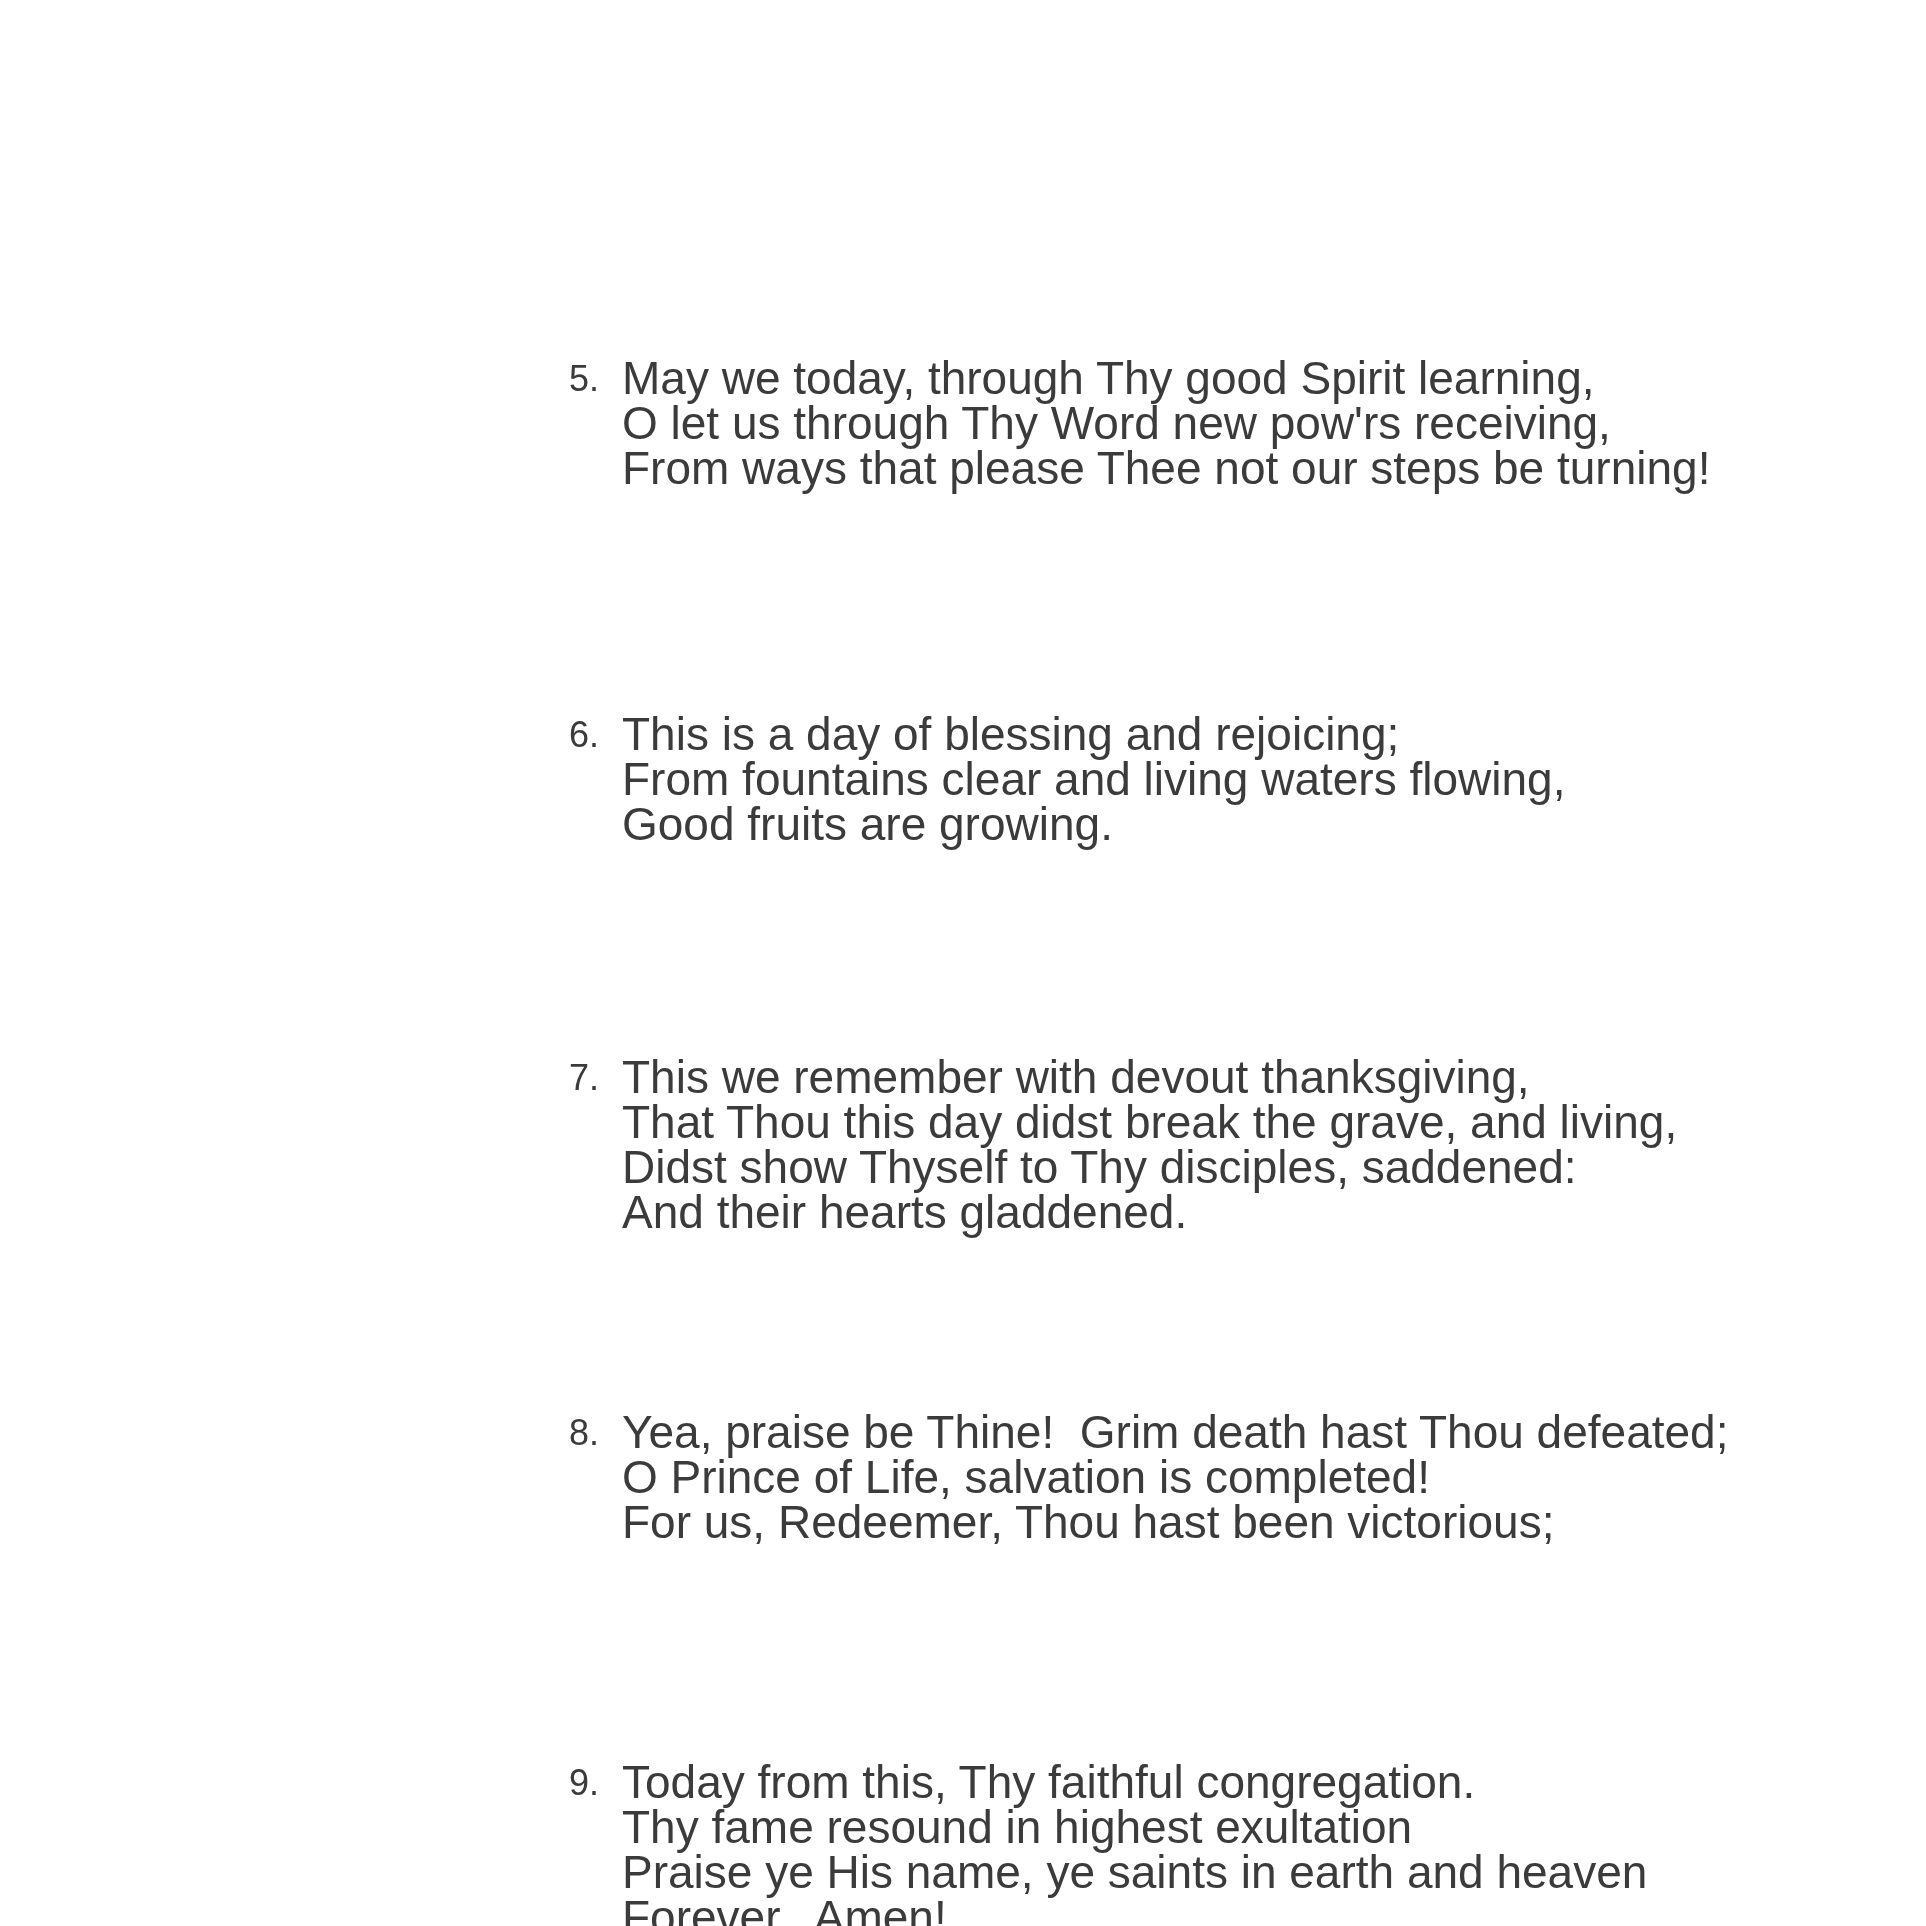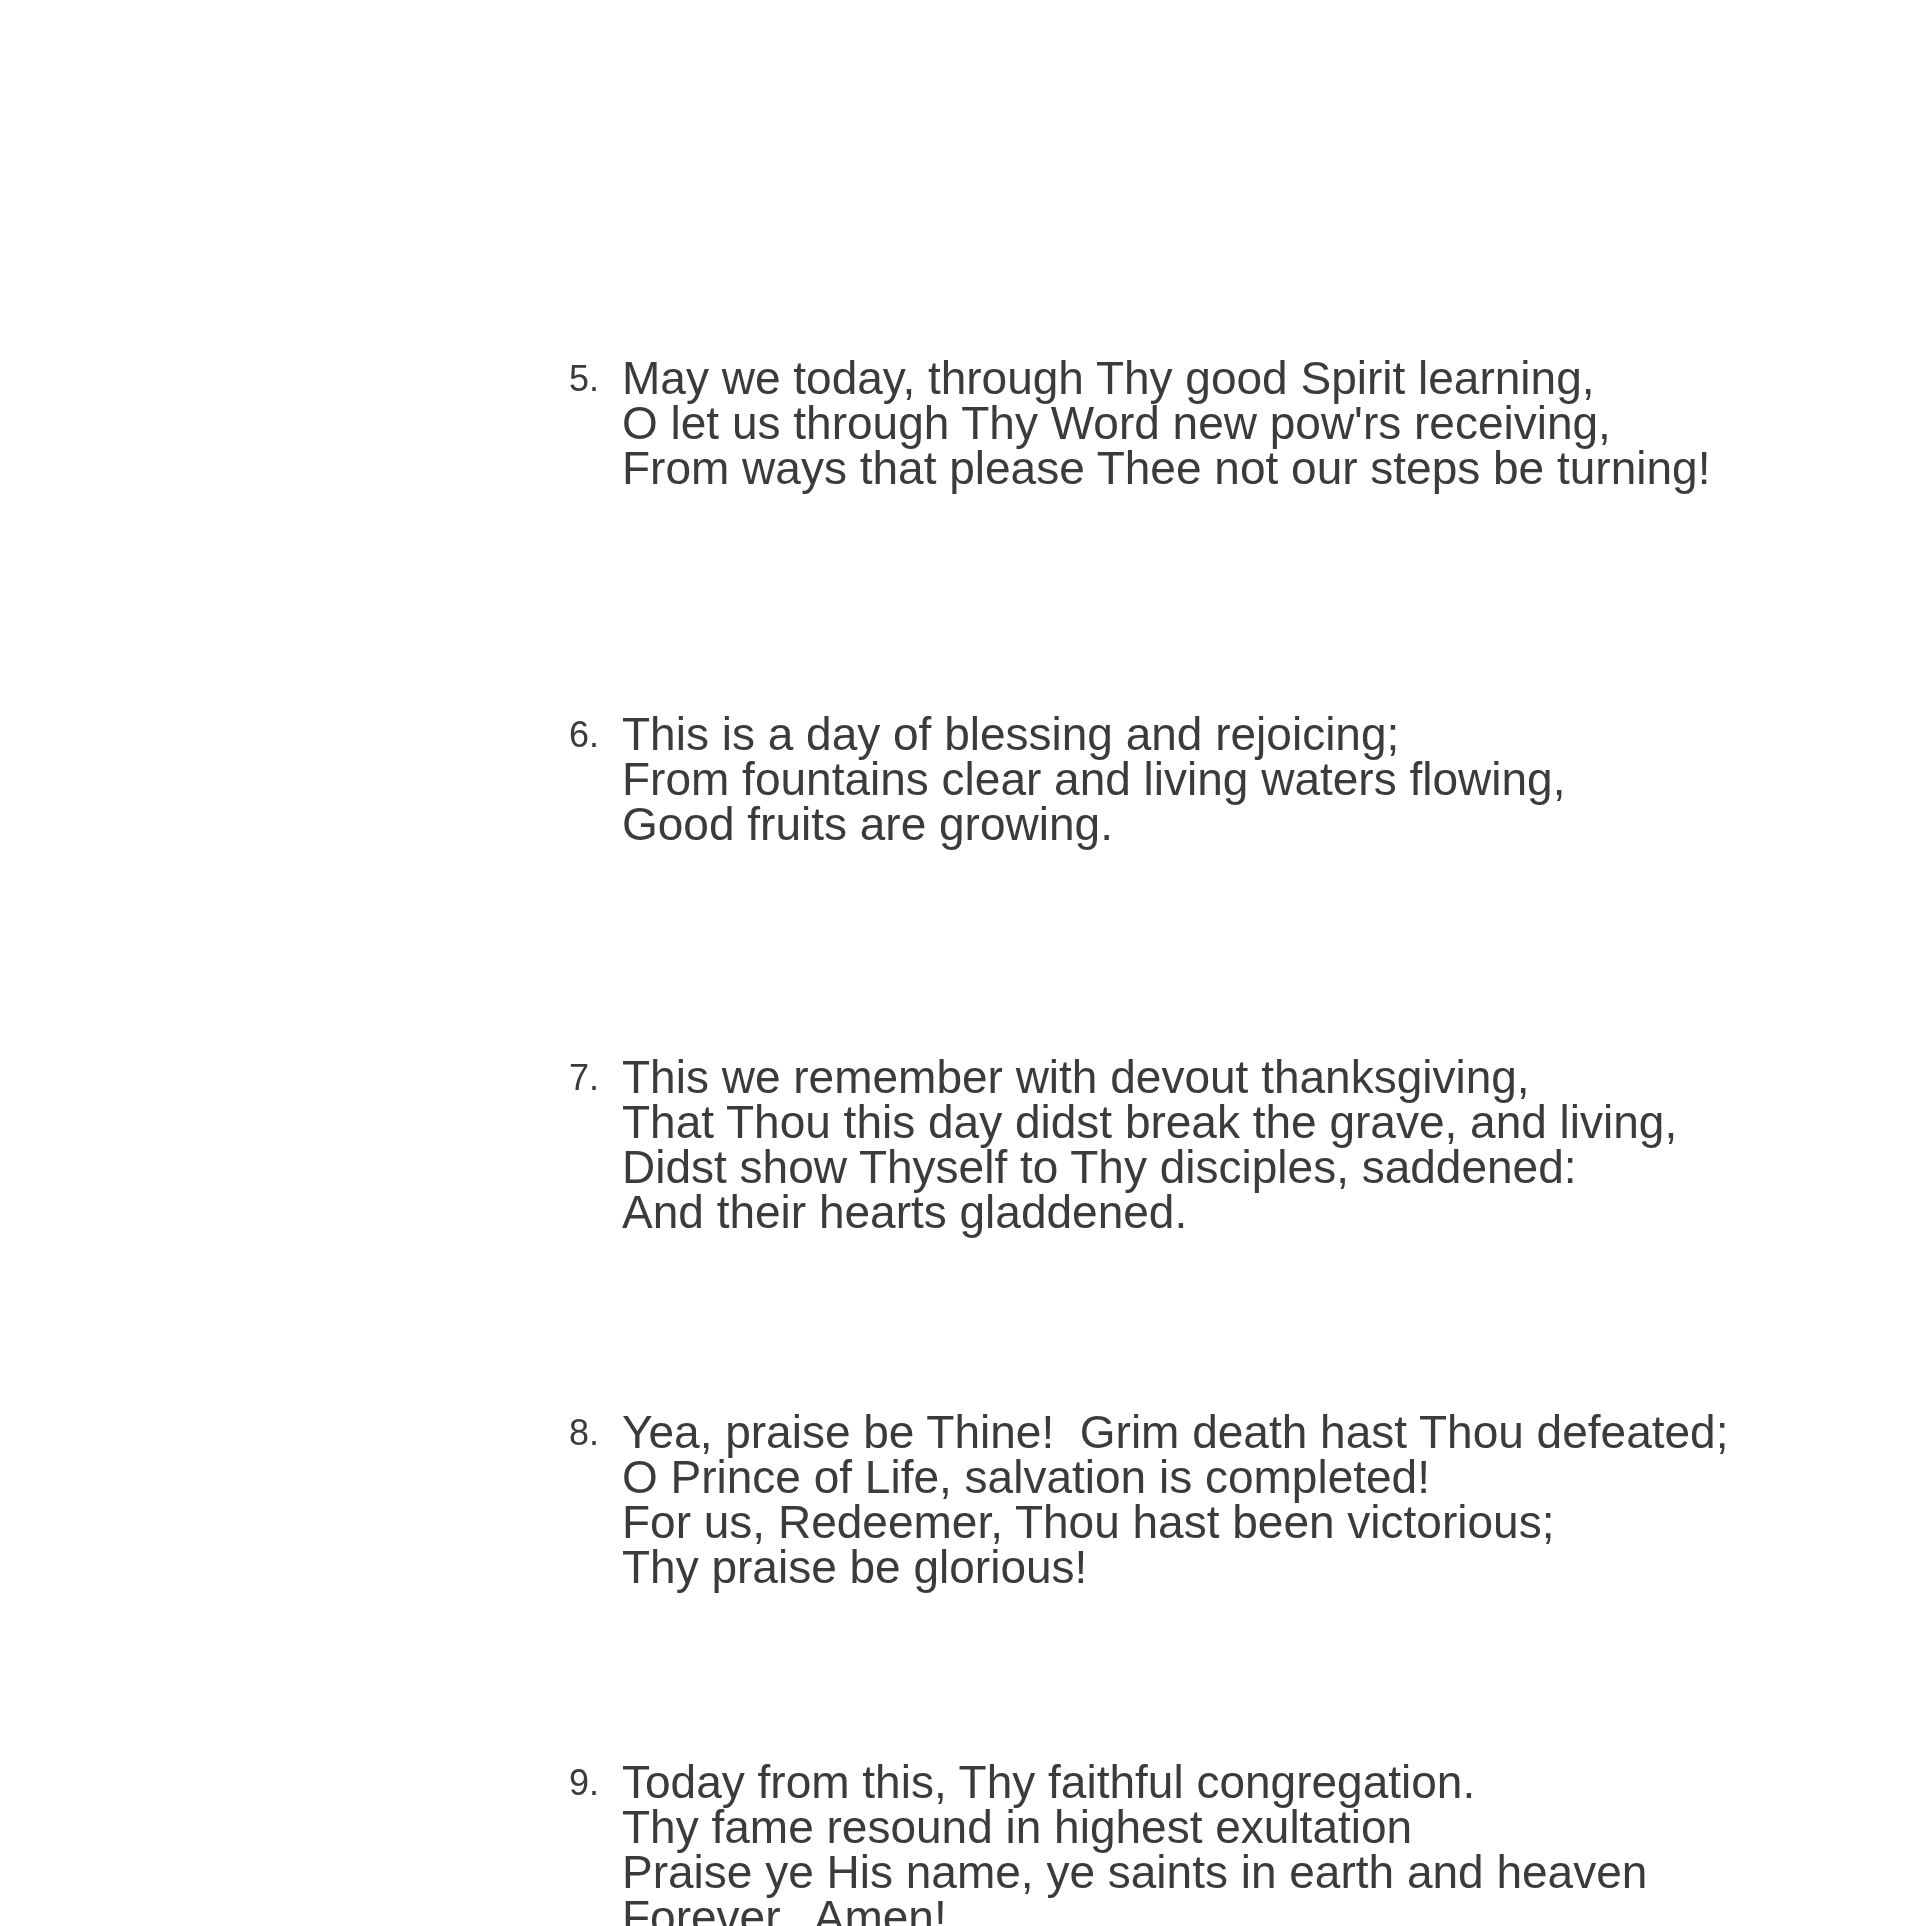--- a/index.html
+++ b/index.html
@@ -79,21 +79,20 @@
       <div class="verse-line">And their hearts gladdened.</div>
     </div>
   </div>
 
   <div class="verse">
     <div class="verse-number">8.</div>
     <div class="verse-lines">
       <div class="verse-line">Yea, praise be Thine!  Grim death hast Thou defeated;</div>
       <div class="verse-line">O Prince of Life, salvation is completed!</div>
       <div class="verse-line">For us, Redeemer, Thou hast been victorious;</div>
-      <div class="verse-line">Thy praise be glorious!</div>
     </div>
   </div>
 
   <div class="verse">
     <div class="verse-number">9.</div>
     <div class="verse-lines">
       <div class="verse-line">Today from this, Thy faithful congregation.</div>
       <div class="verse-line">Thy fame resound in highest exultation</div>
       <div class="verse-line">Praise ye His name, ye saints in earth and heaven</div>
       <div class="verse-line">Forever.  Amen!</div>

